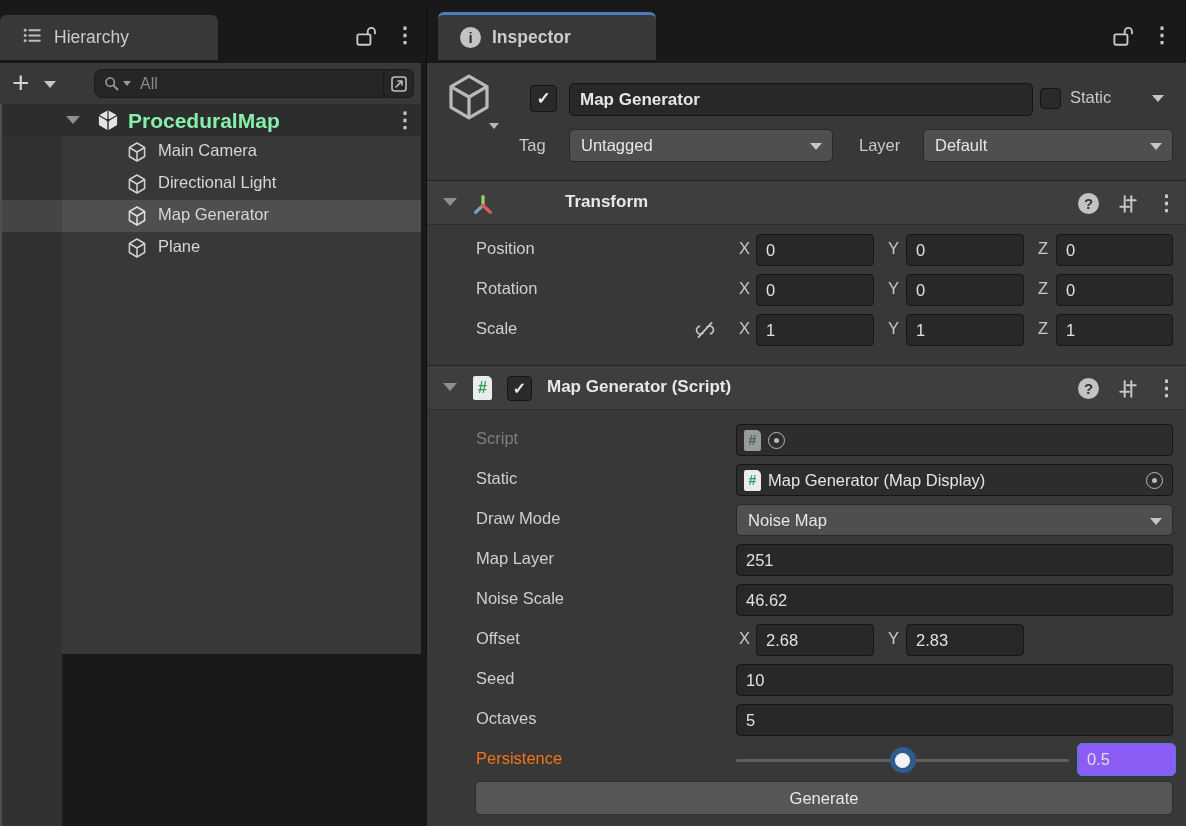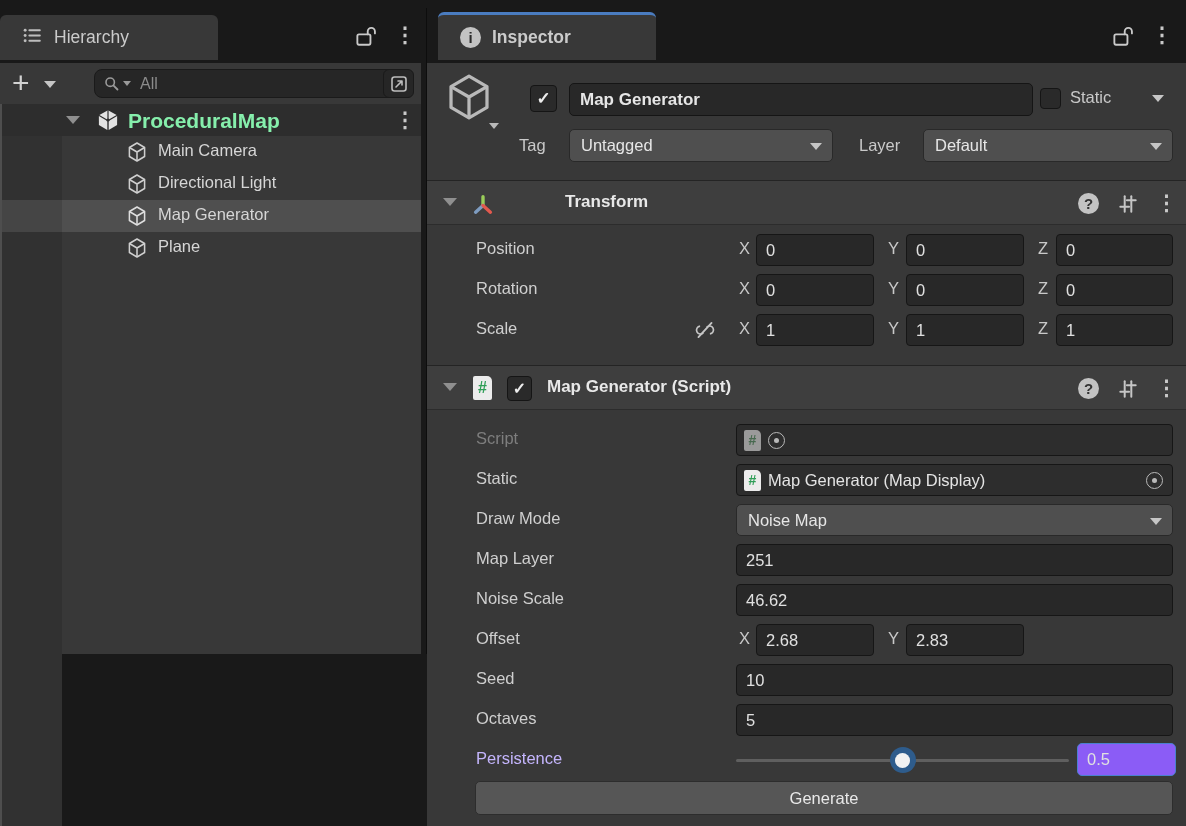--- a/index.html
+++ b/index.html
@@ -71,21 +71,21 @@
   .comp-header{position:absolute;left:0;width:759px;height:45px;background:#3e3e3e;
                border-top:1px solid #242424;border-bottom:1px solid #2c2c2c;box-sizing:border-box;}
   .comp-title{position:absolute;top:11px;font-size:17px;font-weight:bold;color:#e8e8e8;}
   .comp-header .hicon{position:absolute;top:12px;}
   .comp-header .h-help{left:651px;top:12px;position:absolute;}
   .comp-header .h-preset{left:690px;top:12px;position:absolute;}
   .comp-header .h-kebab{left:729px;top:9px;position:absolute;}
   .irow{position:absolute;left:0;width:759px;height:40px;}
   .flabel{position:absolute;left:49px;top:9px;font-size:16.5px;color:#cfcfcf;}
   .flabel.dim{color:#7e7e7e;}
-  .flabel.modified{color:#c4b5fd;}
+  .flabel.modified{color:#f97316;}
   .tf{position:absolute;top:4px;height:32px;background:#282828;border:1px solid #161616;
       border-radius:4px;color:#e0e0e0;font-size:16.5px;padding:0 9px;box-sizing:border-box;
       font-family:inherit;outline:none;}
   .tf.full{left:309px;width:437px;}
   .axis-lbl{position:absolute;top:9px;font-size:16.5px;color:#c9c9c9;}
   .ax{left:312px;} .ay{left:461px;} .az{left:611px;}
   .fx{left:329px;width:118px;} .fy{left:479px;width:118px;} .fz{left:629px;width:117px;}
   .obj-field{position:absolute;left:309px;top:4px;width:437px;height:32px;background:#2d2d2d;
       border:1px solid #161616;border-radius:4px;box-sizing:border-box;display:flex;
       align-items:center;gap:7px;padding:0 9px 0 7px;}

